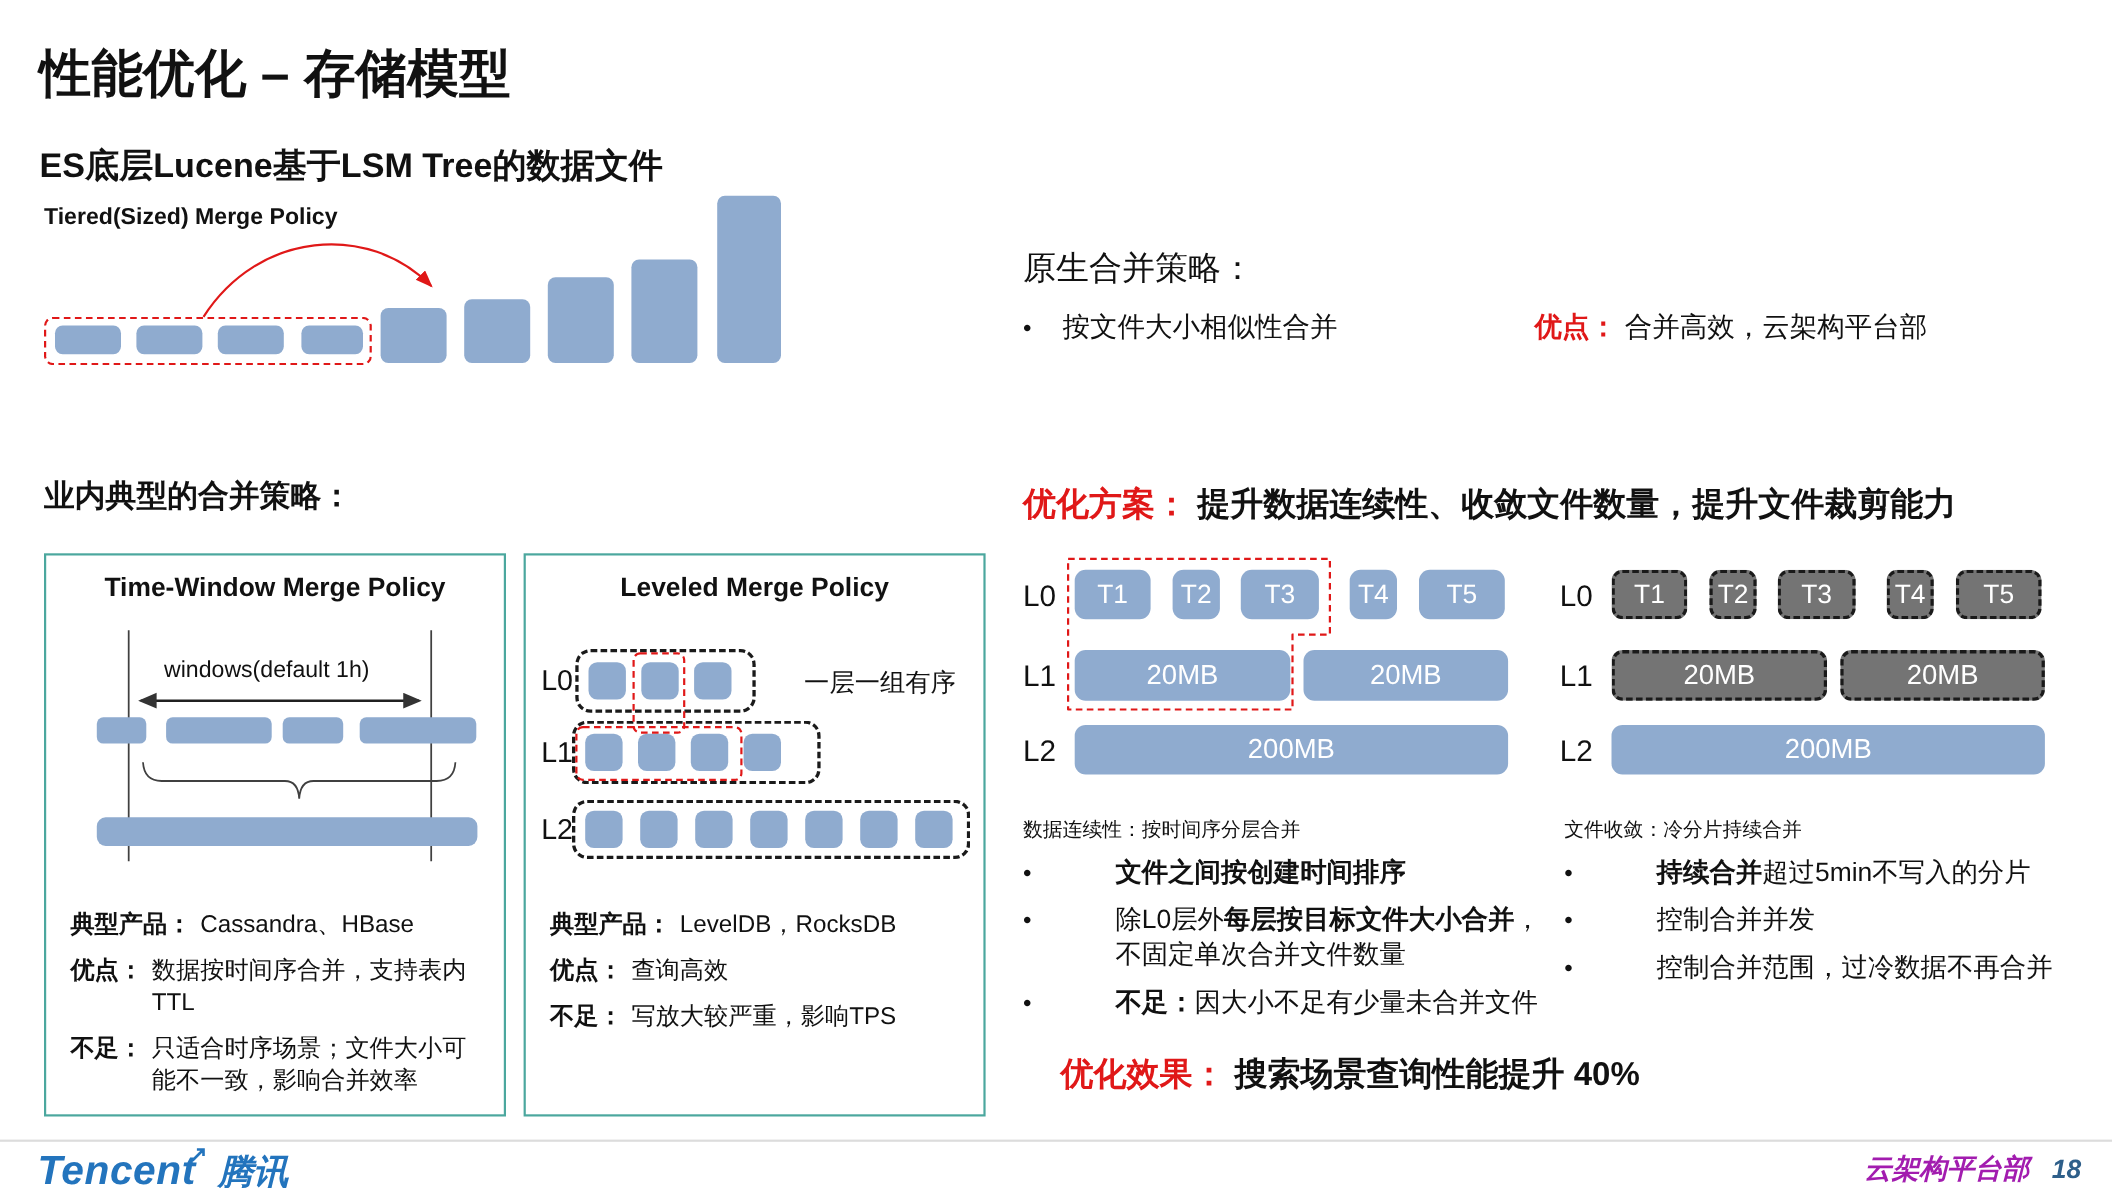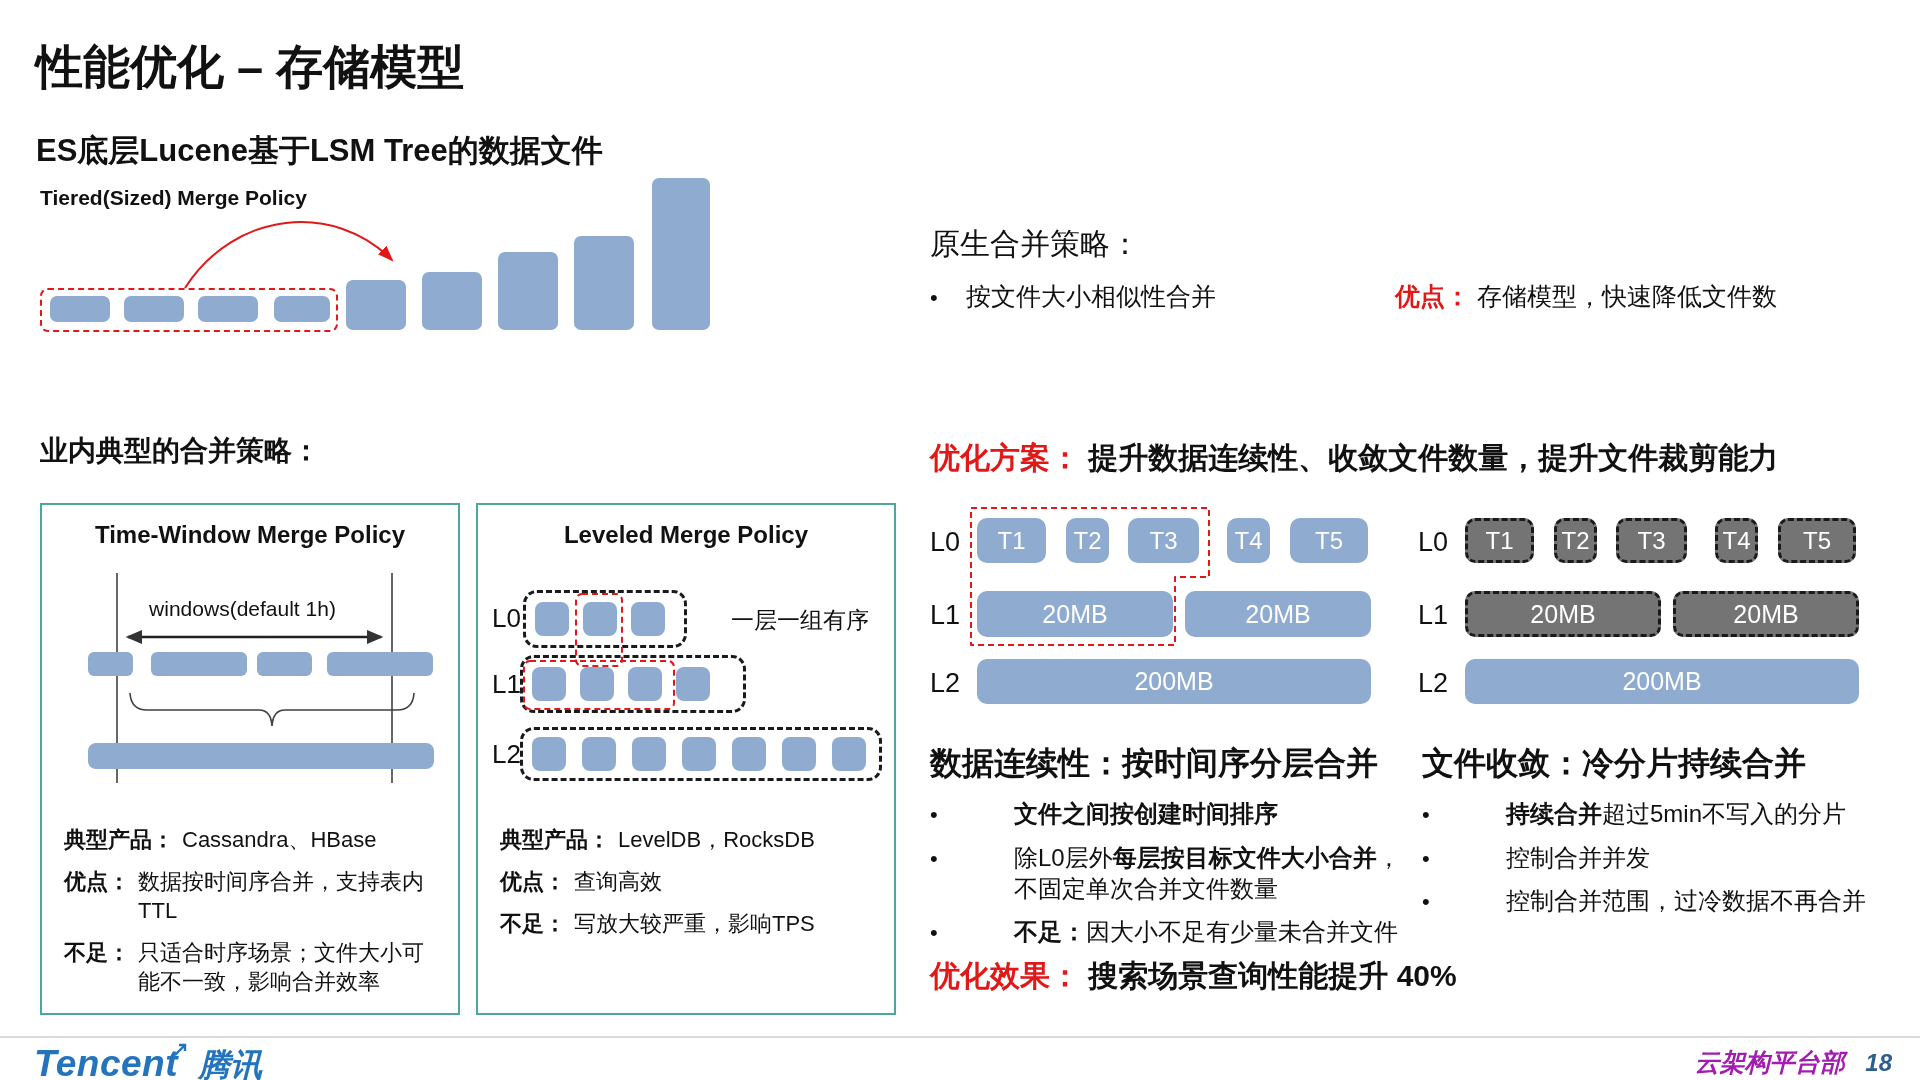--- a/index.html
+++ b/index.html
@@ -32,24 +32,24 @@
   .dashrect{position:absolute;border:3px dashed #1a1a1a;border-radius:14px;box-sizing:border-box;}
   .lvl-label{position:absolute;font-size:26px;color:#111;}
   
   .opt-head{left:930px;top:438px;font-size:30px;font-weight:700;white-space:nowrap;}
   .optdiag{top:505px;width:470px;height:205px;}
   .optdiag .llab{position:absolute;left:0;width:42px;font-size:27px;}
   .blk{position:absolute;background:#8FABCF;border-radius:10px;color:#fff;display:flex;align-items:center;justify-content:center;font-size:24px;box-sizing:border-box;}
   .gblk{background:#747474;border:3px dashed #1a1a1a;}
   
   .sect{position:absolute;top:742px;font-size:24px;}
-  .sect .shead{font-size:32px;font-weight:700;margin-bottom:12px;}
+  .sect .shead{font-size:18px;font-weight:400;margin-bottom:12px;}
   .srow{display:flex;margin-top:12px;line-height:1.3;gap:48px;}
   .srow .dot{flex:0 0 36px;}
-  .effect{left:930px;top:956px;font-size:30px;font-weight:700;white-space:nowrap;}
+  .effect{left:964px;top:956px;font-size:30px;font-weight:700;white-space:nowrap;}
   
   .fline{left:0;top:1036px;width:1920px;height:2px;background:#dcdcdc;}
   .logo{left:34px;top:1040px;font-style:italic;color:#2374BD;white-space:nowrap;}
   .logo .en{font-size:37px;font-weight:800;letter-spacing:0.5px;}
   .logo .cn{font-size:32px;font-weight:800;margin-left:8px;}
   .fright{right:28px;top:1046px;font-style:italic;font-weight:700;white-space:nowrap;}
   .fright .dept{font-size:25px;color:#a21caf;}
   .fright .pg{font-size:24px;color:#2e5f8a;margin-left:16px;}
   svg{display:block;}
 </style>
@@ -79,21 +79,21 @@
           <path d="M0,0 L8,3 L0,6 Z" fill="#E01818"></path>
         </marker>
       </defs>
       <path d="M45,88 C95,10 195,2 252,60" fill="none" stroke="#E01818" stroke-width="2" marker-end="url(#ah)"></path>
     </svg>
   </div>
 
   <div class="abs native-head">原生合并策略：</div>
   <div class="nrow" style="top:280px;">
     <span class="dot"></span><span>按文件大小相似性合并</span>
-    <span class="pc"><span class="b red">优点：</span> <span>存储模型，快速降低文件数</span></span>
+    <span class="pc"><span class="b red">优点：</span> <span>合并高效，云架构平台部</span></span>
   </div>
 
   <div class="abs industry-head">业内典型的合并策略：</div>
 
   <div class="polbox" style="left:40px;">
     <div class="ptitle">Time-Window Merge Policy</div>
     <svg class="abs" style="left:0;top:58px;" width="420" height="230" viewBox="0 0 420 230">
       <defs>
         <marker id="ah2" markerWidth="9" markerHeight="8" refX="6" refY="3" orient="auto">
           <path d="M0,0 L7,3 L0,6 Z" fill="#333"></path>

